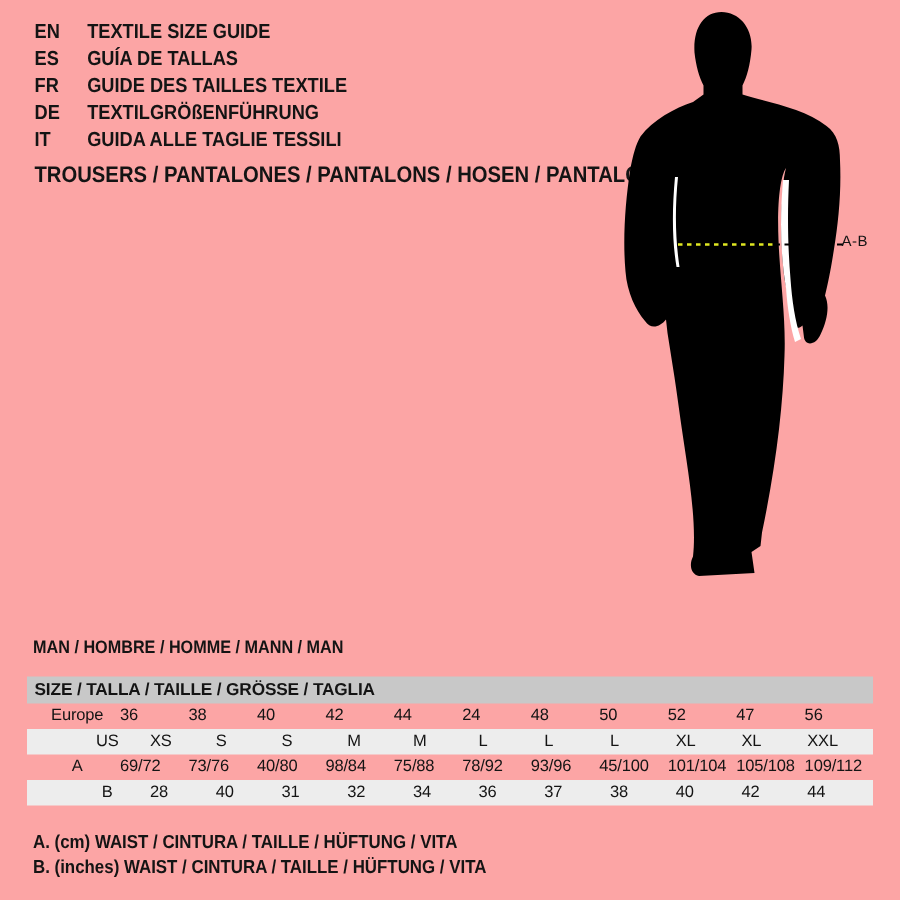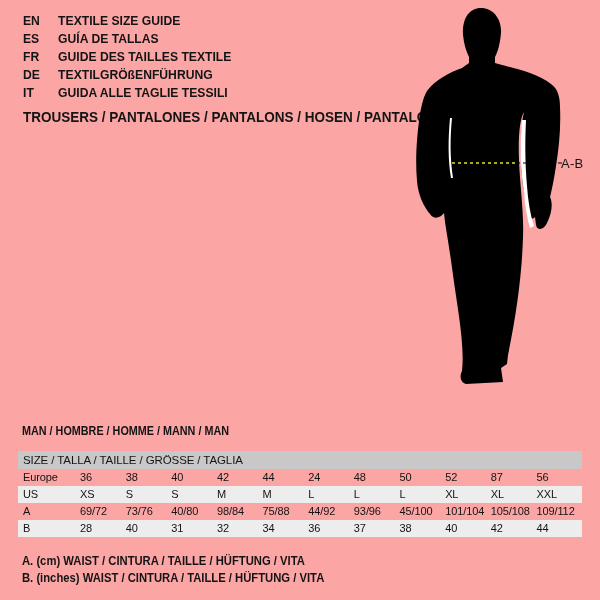--- a/index.html
+++ b/index.html
@@ -9,31 +9,31 @@
   }
   
   .lang-block{position:absolute;left:23px;top:12px;}
   .lang-line{display:flex;height:18px;line-height:18px;font-weight:bold;font-size:13.5px;
     transform:scaleX(0.9);transform-origin:0 50%;white-space:nowrap;}
   .lang-code{width:39px;flex:0 0 39px;}
   .category{position:absolute;left:23px;top:108px;font-weight:bold;font-size:15px;
     transform:scaleX(0.9);transform-origin:0 50%;white-space:nowrap;}
   
   .fig-svg{position:absolute;left:410px;top:0;width:190px;height:400px;}
-  .ab-label{position:absolute;left:561px;top:156px;font-size:13px;letter-spacing:.3px;}
+  .ab-label{position:absolute;left:561px;top:156px;font-size:10px;letter-spacing:.3px;}
   
   .man-heading{position:absolute;left:22px;top:424px;font-weight:bold;font-size:12px;
     transform:scaleX(0.9);transform-origin:0 50%;white-space:nowrap;}
   
   .size-table{position:absolute;left:18px;top:451px;width:564px;font-size:11px;letter-spacing:-.1px;}
-  .thead{height:18px;line-height:18px;background:var(--thead-bg,#c8c8c8);padding-left:5px;font-size:11.5px;}
+  .thead{height:18px;line-height:18px;background:var(--thead-bg,#c8c8c8);padding-left:5px;font-size:11.5px;font-weight:bold;}
   .trow{display:flex;height:17px;line-height:17px;}
-  .trow.alt{background:var(--alt-bg,#ededed);}
+  .trow.alt{background:var(--alt-bg,#ededed);padding-left:20px;}
   .tcell{flex:1;}
-  .tlabel{flex:0 0 57px;text-align:left;padding-left:5px;}
+  .tlabel{flex:0 0 57px;text-align:center;padding-left:5px;}
   
   .note{position:absolute;left:22px;font-weight:bold;font-size:12.5px;
     transform:scaleX(0.9);transform-origin:0 50%;white-space:nowrap;}
   .note-a{top:554px;}
   .note-b{top:571px;}
 </style>
 </head>
 <body>
 
 <div class="canvas">
@@ -119,21 +119,21 @@
       <div class="tcell tlabel">Europe</div>
       <div class="tcell">36</div>
       <div class="tcell">38</div>
       <div class="tcell">40</div>
       <div class="tcell">42</div>
       <div class="tcell">44</div>
       <div class="tcell">24</div>
       <div class="tcell">48</div>
       <div class="tcell">50</div>
       <div class="tcell">52</div>
-      <div class="tcell">87</div>
+      <div class="tcell">47</div>
       <div class="tcell">56</div>
     </div>
 
     <div class="trow alt">
       <div class="tcell tlabel">US</div>
       <div class="tcell">XS</div>
       <div class="tcell">S</div>
       <div class="tcell">S</div>
       <div class="tcell">M</div>
       <div class="tcell">M</div>
@@ -145,21 +145,21 @@
       <div class="tcell">XXL</div>
     </div>
 
     <div class="trow">
       <div class="tcell tlabel">A</div>
       <div class="tcell">69/72</div>
       <div class="tcell">73/76</div>
       <div class="tcell">40/80</div>
       <div class="tcell">98/84</div>
       <div class="tcell">75/88</div>
-      <div class="tcell">44/92</div>
+      <div class="tcell">78/92</div>
       <div class="tcell">93/96</div>
       <div class="tcell">45/100</div>
       <div class="tcell">101/104</div>
       <div class="tcell">105/108</div>
       <div class="tcell">109/112</div>
     </div>
 
     <div class="trow alt">
       <div class="tcell tlabel">B</div>
       <div class="tcell">28</div>

